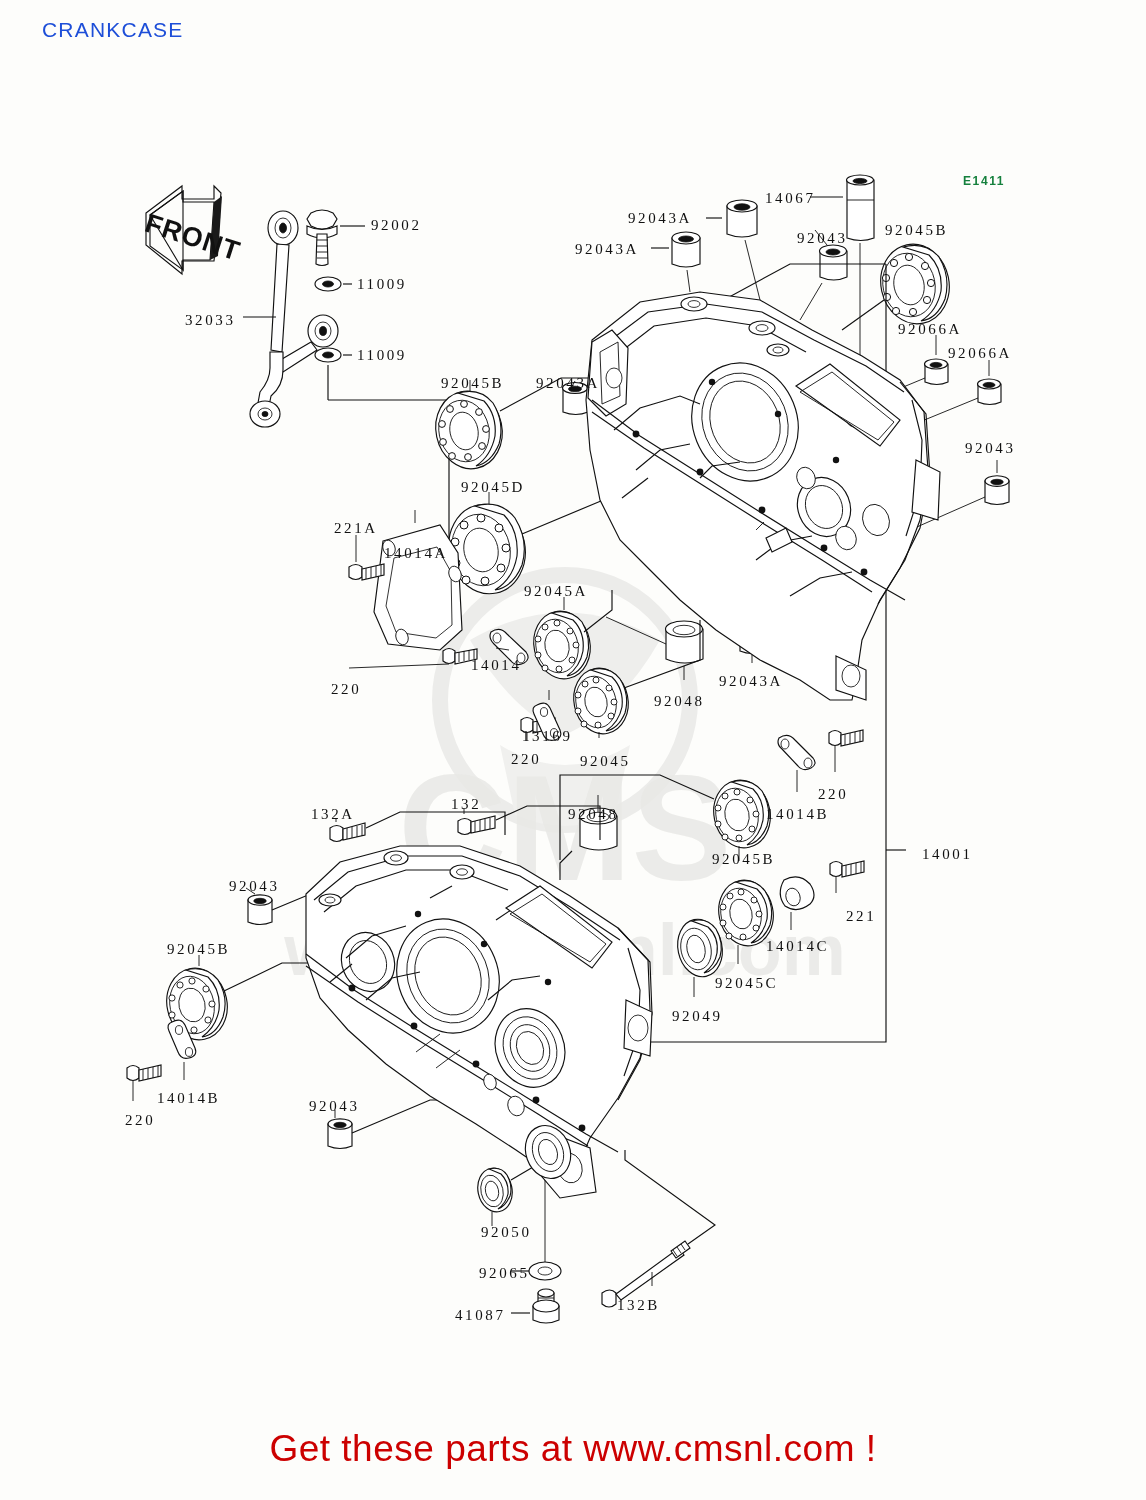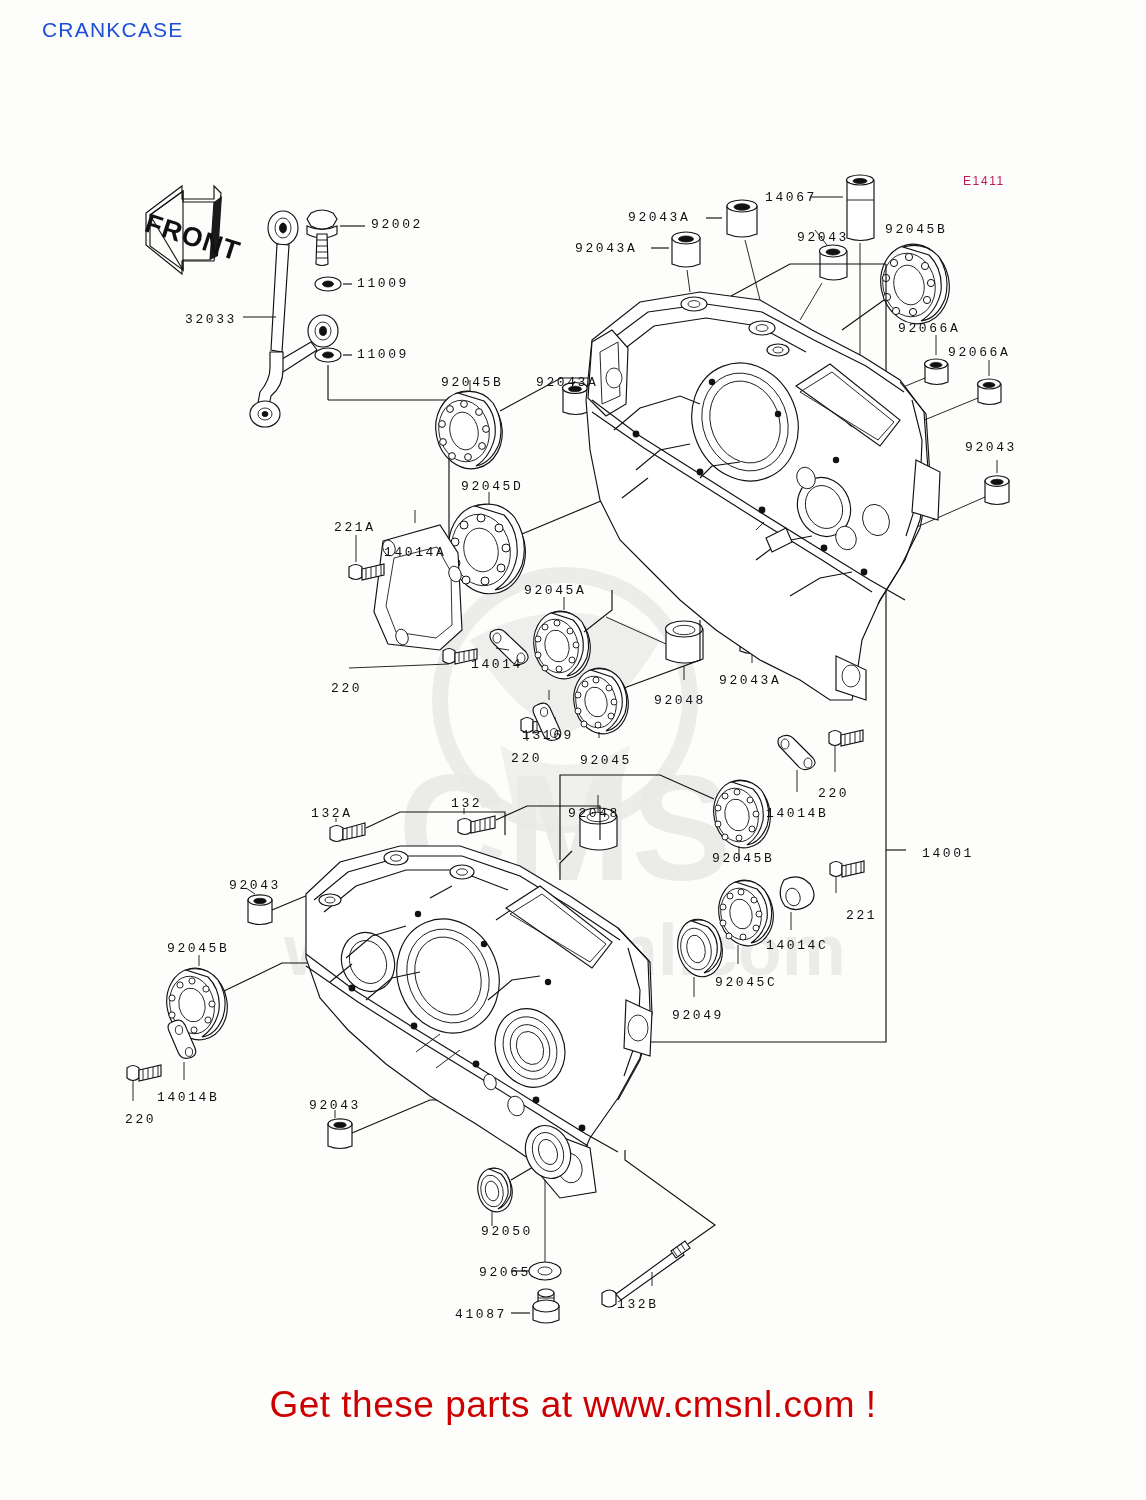--- a/index.html
+++ b/index.html
@@ -31,44 +31,44 @@
     color: #1d4ed8;
     font-family: "Liberation Sans", sans-serif;
     white-space: nowrap;
   }
   .diagram-code {
     position: absolute;
     left: 963px;
     top: 174px;
     font-size: 12px;
     letter-spacing: 1.6px;
-    color: #be185d;
-    font-weight: normal;
+    color: #15803d;
+    font-weight: bold;
     font-family: "Liberation Sans", sans-serif;
     white-space: nowrap;
   }
   .footer-note {
     position: absolute;
     left: 0;
-    top: 1384px;
+    top: 1428px;
     width: 1146px;
     text-align: center;
     font-size: 37px;
     color: #cc0000;
     font-family: "Liberation Sans", sans-serif;
     letter-spacing: 0.5px;
     white-space: nowrap;
   }
   
   .lbl {
     position: absolute;
-    font-size: 13px;
+    font-size: 15px;
     letter-spacing: 2.6px;
     color: #111111;
-    font-family: Liberation Mono, monospace;
+    font-family: Liberation Serif, serif;
     white-space: nowrap;
     font-weight: 500;
   }
   svg.layer {
     position: absolute;
     left: 0;
     top: 0;
     width: 1146px;
     height: 1500px;
     pointer-events: none;

